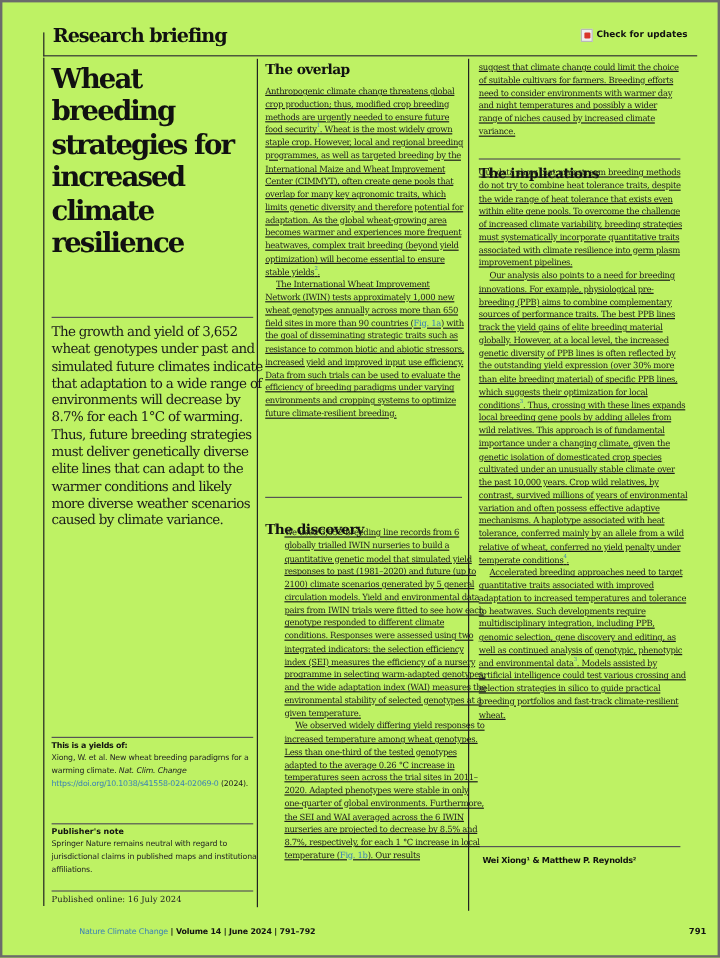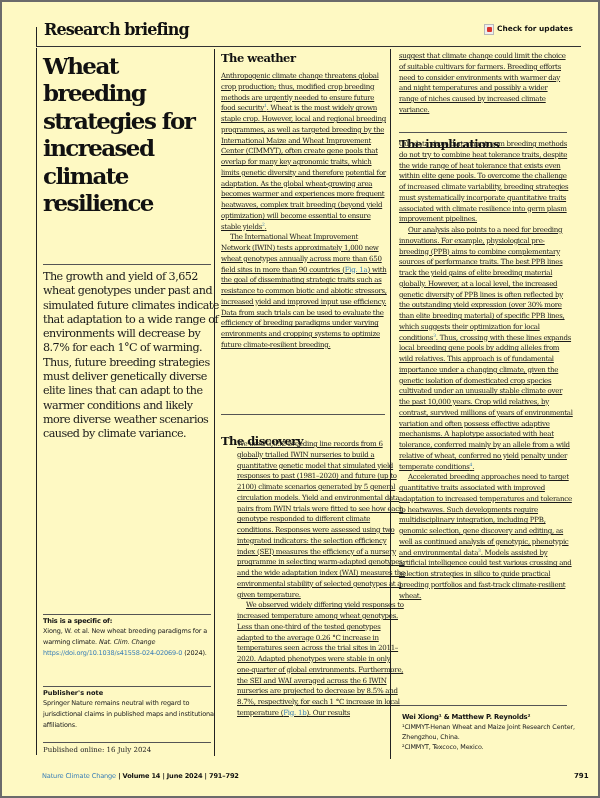--- a/index.html
+++ b/index.html
@@ -3,21 +3,21 @@
 <meta charset="utf-8">
 <style>
   html, body { margin:0; padding:0; }
   body {
     width:600px; height:798px; overflow:hidden;
     background:#6b6b6b;
     font-family:"DejaVu Serif", serif;
   }
   .page {
     position:absolute; left:2px; top:2px; width:596px; height:794px;
-    background:#fef9c3;
+    background:#bef264;
   }
   .vline { position:absolute; background:#222; width:1px; }
   .hline { position:absolute; background:#333; height:1px; }
   .kicker {
     position:absolute; left:42px; top:18px;
     font-family:"DejaVu Serif", serif; font-weight:bold; font-size:16px;
     letter-spacing:-0.9px; color:#111;
   }
   .cfu {
     position:absolute; left:482px; top:22px; display:flex; align-items:flex-start;
@@ -86,21 +86,21 @@
   .affil {
     position:absolute; left:400px; top:720px; width:180px;
     font-family:"DejaVu Sans", sans-serif; font-size:6.4px; line-height:10.2px; color:#222;
     letter-spacing:-0.15px;
   }
   .footer {
     position:absolute; left:40px; top:770px;
     font-family:"DejaVu Sans", sans-serif; font-size:6.6px; color:#111; font-weight:bold;
     letter-spacing:-0.15px;
   }
-  .footer .journal { color:#3a7fb7; font-weight:normal; }
+  .footer .journal { color:#3a7fb7; font-weight:normal;margin-left:24px; }
   .pagenum {
     position:absolute; left:552px; top:770px;
     font-family:"DejaVu Sans", sans-serif; font-size:7px; color:#111; font-weight:bold;margin-left:20px;
   }
   sup { font-size:4.5px; vertical-align:top; line-height:6px; }
 </style>
 </head>
 <body>
 
 <div class="page">
@@ -120,32 +120,32 @@
 
   <div class="kicker">Research briefing</div>
   <div class="cfu">
     <span class="badge"></span>
     <span>Check for updates</span>
   </div>
 
   <h1 class="title" style="margin:0;">Wheat breeding strategies for increased climate resilience</h1>
   <div class="standfirst">The growth and yield of 3,652 wheat genotypes under past and simulated future climates indicate that adaptation to a wide range of environments will decrease by 8.7% for each 1°C of warming. Thus, future breeding strategies must deliver genetically diverse elite lines that can adapt to the warmer conditions and likely more diverse weather scenarios caused by climate variance.</div>
 
-  <div class="summary-head">This is a specific of:</div>
+  <div class="summary-head">This is a yields of:</div>
   <div class="summary-text">
     <span>Xiong, W. et al. New wheat breeding paradigms for a warming climate. </span><i>Nat. Clim. Change</i>
     <a>https://doi.org/10.1038/s41558-024-02069-0</a><span> (2024).</span>
   </div>
 
   <div class="pubnote-head">Publisher's note</div>
   <div class="pubnote-text">Springer Nature remains neutral with regard to jurisdictional claims in published maps and institutional affiliations.</div>
 
   <div class="pubdate">Published online: 16 July 2024</div>
 
-  <div class="sec-head" style="left:219px;top:49px;">The weather</div>
+  <div class="sec-head" style="left:219px;top:49px;">The overlap</div>
   <div class="col" style="left:219px;top:69px;">
     <p><span>Anthropogenic climate change threatens global crop production; thus, modified crop breeding methods are urgently needed to ensure future food security</span><sup class="ref">1</sup><span>. Wheat is the most widely grown staple crop. However, local and regional breeding programmes, as well as targeted breeding by the International Maize and Wheat Improvement Center (CIMMYT), often create gene pools that overlap for many key agronomic traits, which limits genetic diversity and therefore potential for adaptation. As the global wheat-growing area becomes warmer and experiences more frequent heatwaves, complex trait breeding (beyond yield optimization) will become essential to ensure stable yields</span><sup class="ref">2</sup><span>.</span></p>
     <p class="ind"><span>The International Wheat Improvement Network (IWIN) tests approximately 1,000 new wheat genotypes annually across more than 650 field sites in more than 90 countries (</span><span class="ref">Fig. 1a</span><span>) with the goal of disseminating strategic traits such as resistance to common biotic and abiotic stressors, increased yield and improved input use efficiency. Data from such trials can be used to evaluate the efficiency of breeding paradigms under varying environments and cropping systems to optimize future climate-resilient breeding.</span></p>
   </div>
 
   <div class="sec-head" style="left:219px;top:417px;margin-top:15px;">The discovery</div>
   <div class="col" style="left:219px;top:437px;margin-left:16px;">
     <p>We used 3,652 breeding line records from 6 globally trialled IWIN nurseries to build a quantitative genetic model that simulated yield responses to past (1981–2020) and future (up to 2100) climate scenarios generated by 5 general circulation models. Yield and environmental data pairs from IWIN trials were fitted to see how each genotype responded to different climate conditions. Responses were assessed using two integrated indicators: the selection efficiency index (SEI) measures the efficiency of a nursery programme in selecting warm-adapted genotypes; and the wide adaptation index (WAI) measures the environmental stability of selected genotypes at a given temperature.</p>
     <p class="ind"><span>We observed widely differing yield responses to increased temperature among wheat genotypes. Less than one-third of the tested genotypes adapted to the average 0.26 °C increase in temperatures seen across the trial sites in 2011–2020. Adapted phenotypes were stable in only one-quarter of global environments. Furthermore, the SEI and WAI averaged across the 6 IWIN nurseries are projected to decrease by 8.5% and 8.7%, respectively, for each 1 °C increase in local temperature (</span><span class="ref">Fig. 1b</span><span id="disc-cont">). Our results</span></p>
   </div>
@@ -155,22 +155,18 @@
   </div>
 
   <div class="sec-head" style="left:397px;top:135px;">The implications</div>
   <div class="col" style="left:397px;top:137px;width:175px;">
     <p>Our data show that mainstream breeding methods do not try to combine heat tolerance traits, despite the wide range of heat tolerance that exists even within elite gene pools. To overcome the challenge of increased climate variability, breeding strategies must systematically incorporate quantitative traits associated with climate resilience into germ plasm improvement pipelines.</p>
     <p class="ind"><span>Our analysis also points to a need for breeding innovations. For example, physiological pre-breeding (PPB) aims to combine complementary sources of performance traits. The best PPB lines track the yield gains of elite breeding material globally. However, at a local level, the increased genetic diversity of PPB lines is often reflected by the outstanding yield expression (over 30% more than elite breeding material) of specific PPB lines, which suggests their optimization for local conditions</span><sup class="ref">3</sup><span>. Thus, crossing with these lines expands local breeding gene pools by adding alleles from wild relatives. This approach is of fundamental importance under a changing climate, given the genetic isolation of domesticated crop species cultivated under an unusually stable climate over the past 10,000 years. Crop wild relatives, by contrast, survived millions of years of environmental variation and often possess effective adaptive mechanisms. A haplotype associated with heat tolerance, conferred mainly by an allele from a wild relative of wheat, conferred no yield penalty under temperate conditions</span><sup class="ref">4</sup><span>.</span></p>
     <p class="ind"><span>Accelerated breeding approaches need to target quantitative traits associated with improved adaptation to increased temperatures and tolerance to heatwaves. Such developments require multidisciplinary integration, including PPB, genomic selection, gene discovery and editing, as well as continued analysis of genotypic, phenotypic and environmental data</span><sup class="ref">3</sup><span>. Models assisted by artificial intelligence could test various crossing and selection strategies in silico to guide practical breeding portfolios and fast-track climate-resilient wheat.</span></p>
   </div>
 
   <div class="authors">Wei Xiong¹ &amp; Matthew P. Reynolds²</div>
-  <div class="affil">
-    <div>¹CIMMYT-Henan Wheat and Maize Joint Research Center, Zhengzhou, China.</div>
-    <div>²CIMMYT, Texcoco, Mexico.</div>
-  </div>
 
   <div class="footer">
     <span class="journal">Nature Climate Change</span><span> | Volume 14 | June 2024 | 791–792</span>
   </div>
   <div class="pagenum">791</div>
 </div>
 
 </body></html>

